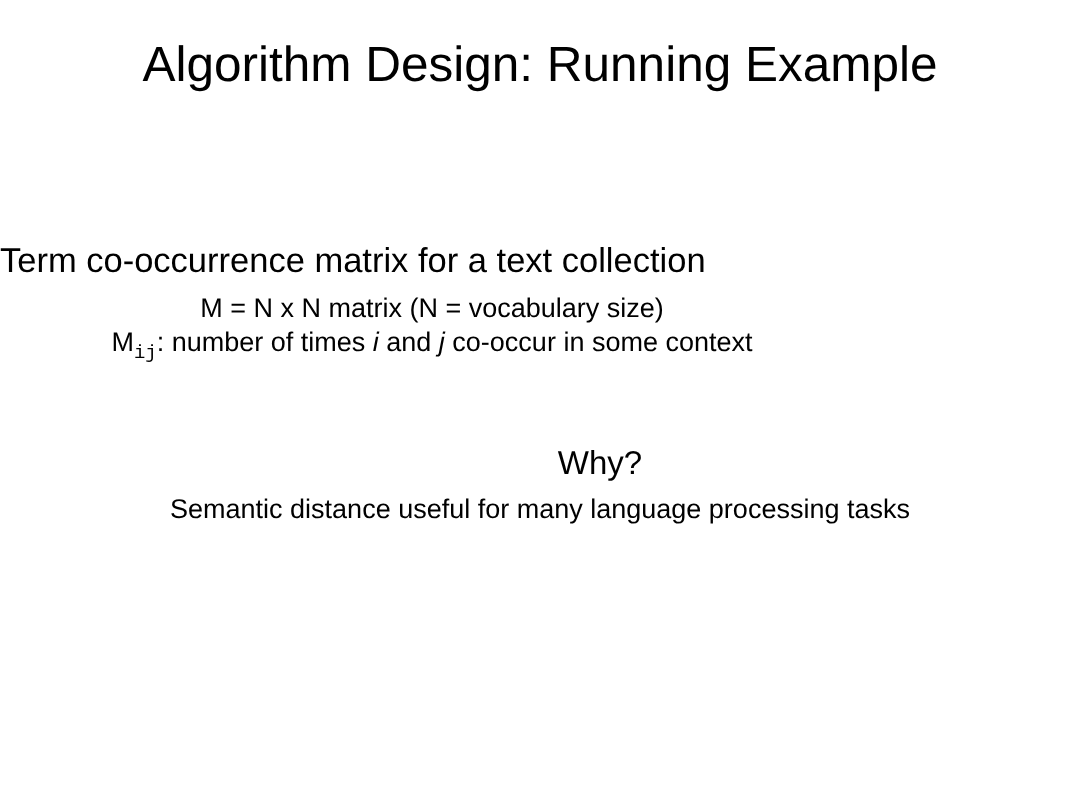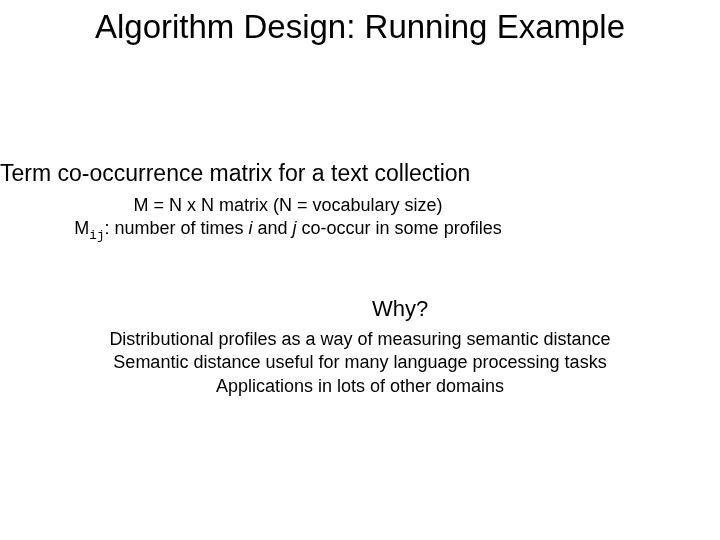--- a/index.html
+++ b/index.html
@@ -12,21 +12,21 @@
     color: #000000;
   }
   .slide {
     width: 720px;
     height: 540px;
     position: relative;
     box-sizing: border-box;
   }
   .title {
     position: absolute;
-    top: 8px;
+    top: 24px;
     left: 0;
     width: 720px;
     text-align: center;
     font-size: 33px;
     font-weight: 400;
     letter-spacing: 0px;
   }
   .subtitle {
     position: absolute;
     top: 160px;
@@ -79,25 +79,23 @@
 
 <div class="slide">
 
   <div class="title">Algorithm Design: Running Example</div>
 
   <div class="subtitle">Term co-occurrence matrix for a text collection</div>
 
   <div class="block1">
     <div>M = N x N matrix (N = vocabulary size)</div>
     <div>
-      <span>M</span><span class="sub">ij</span><span>: number of times </span><span class="ital">i</span><span> and </span><span class="ital">j</span><span> co-occur in some profiles</span>
+      <span>M</span><span class="sub">ij</span><span>: number of times </span><span class="ital">i</span><span> and </span><span class="ital">j</span><span> co-occur in some context</span>
     </div>
   </div>
 
   <div class="why">Why?</div>
 
   <div class="block2">
-    <div>Distributional profiles as a way of measuring semantic distance</div>
     <div>Semantic distance useful for many language processing tasks</div>
-    <div>Applications in lots of other domains</div>
   </div>
 
 </div>
 
 </body></html>

